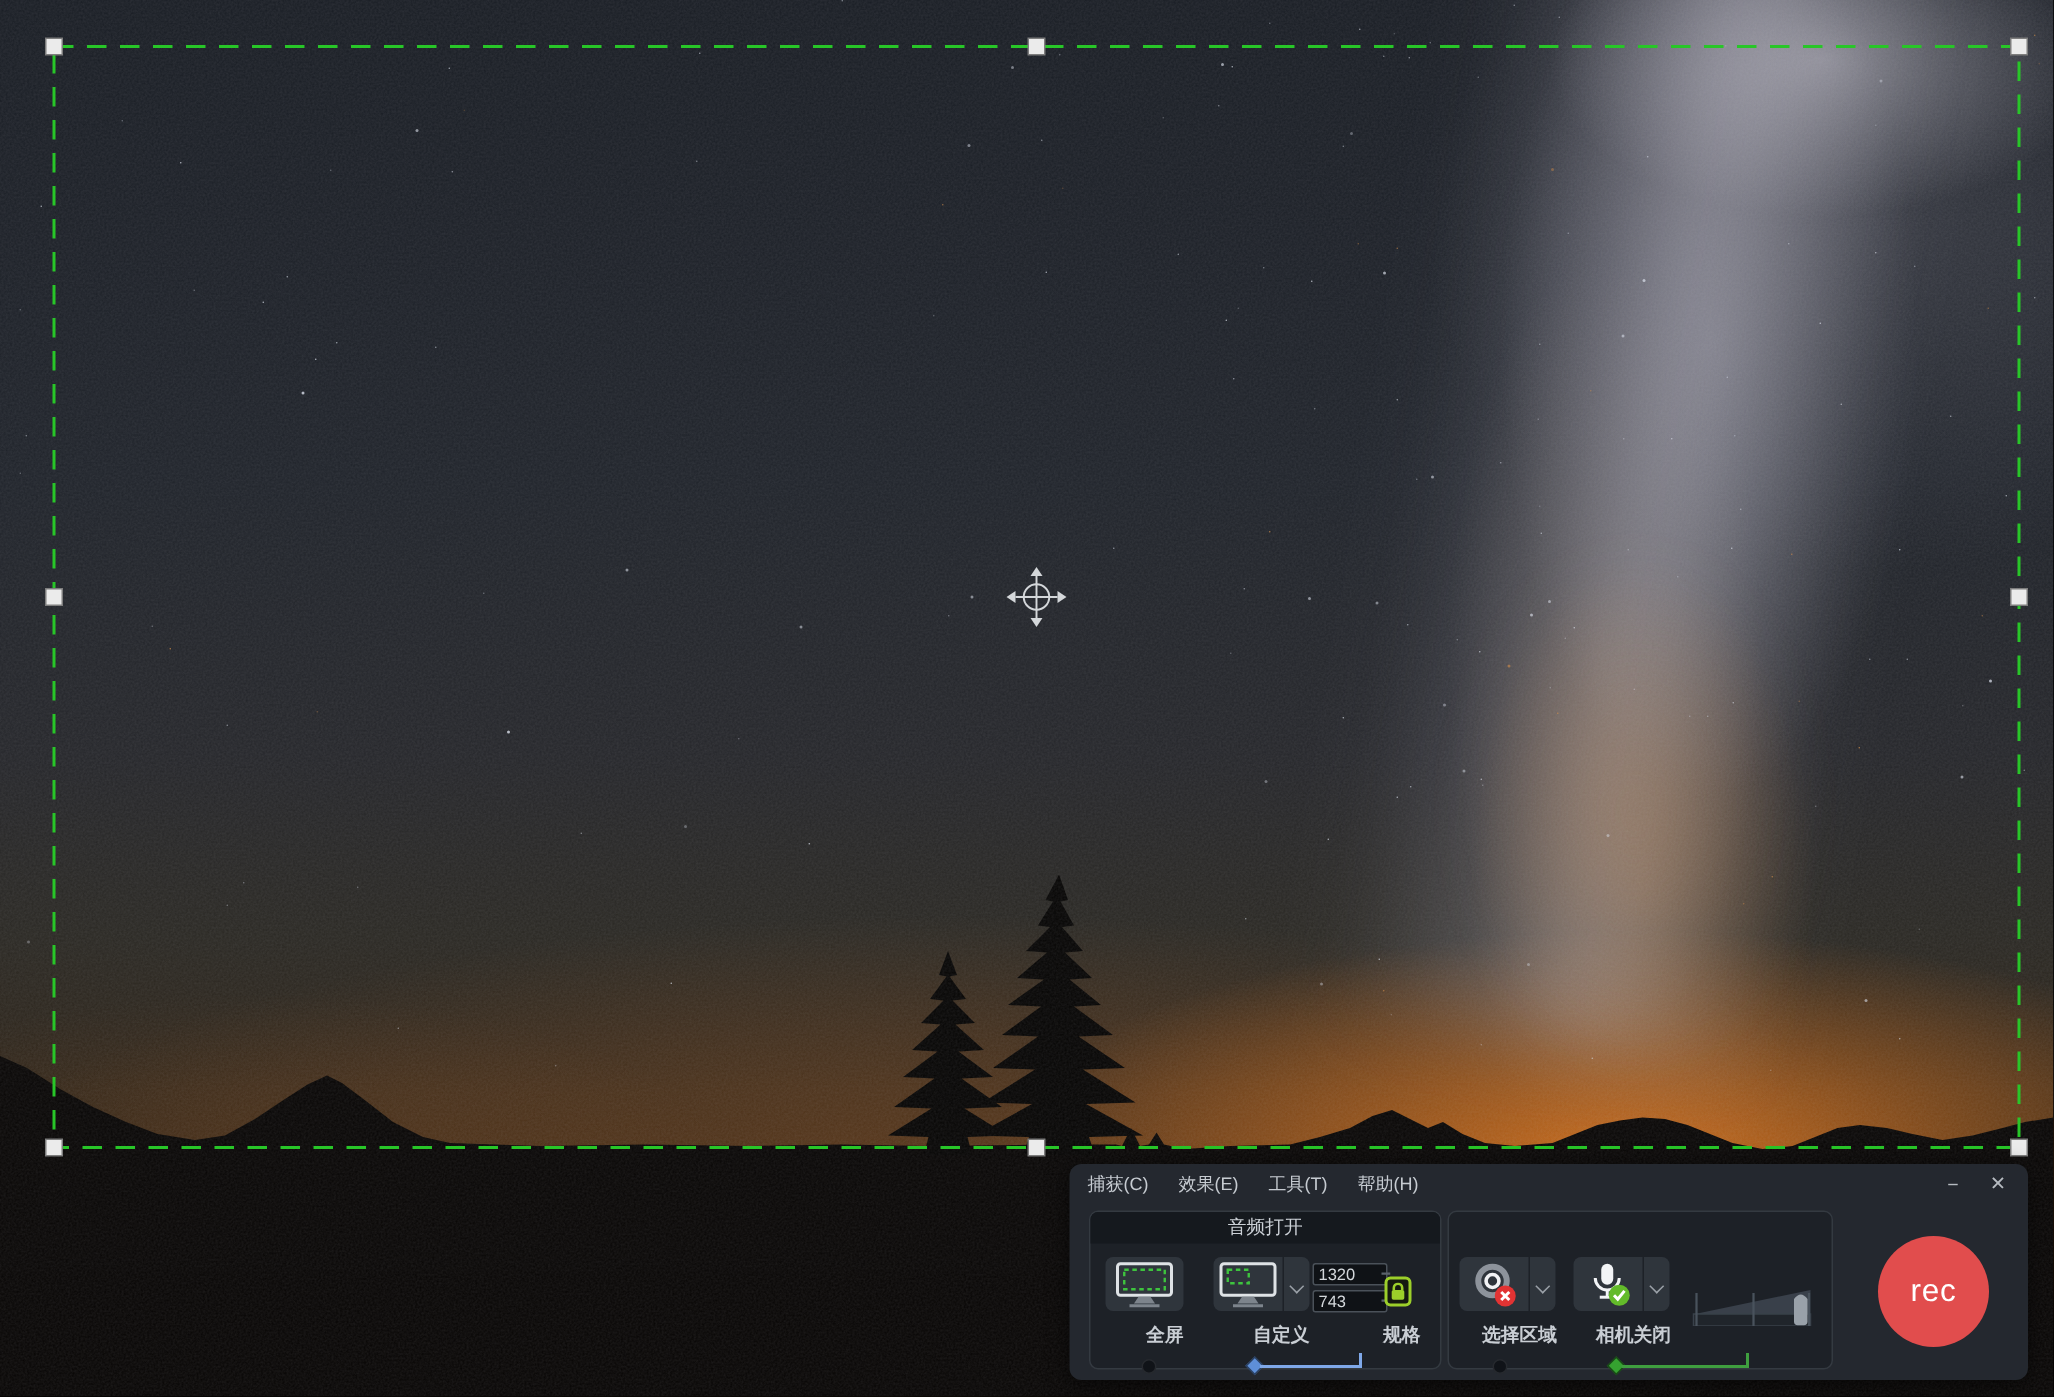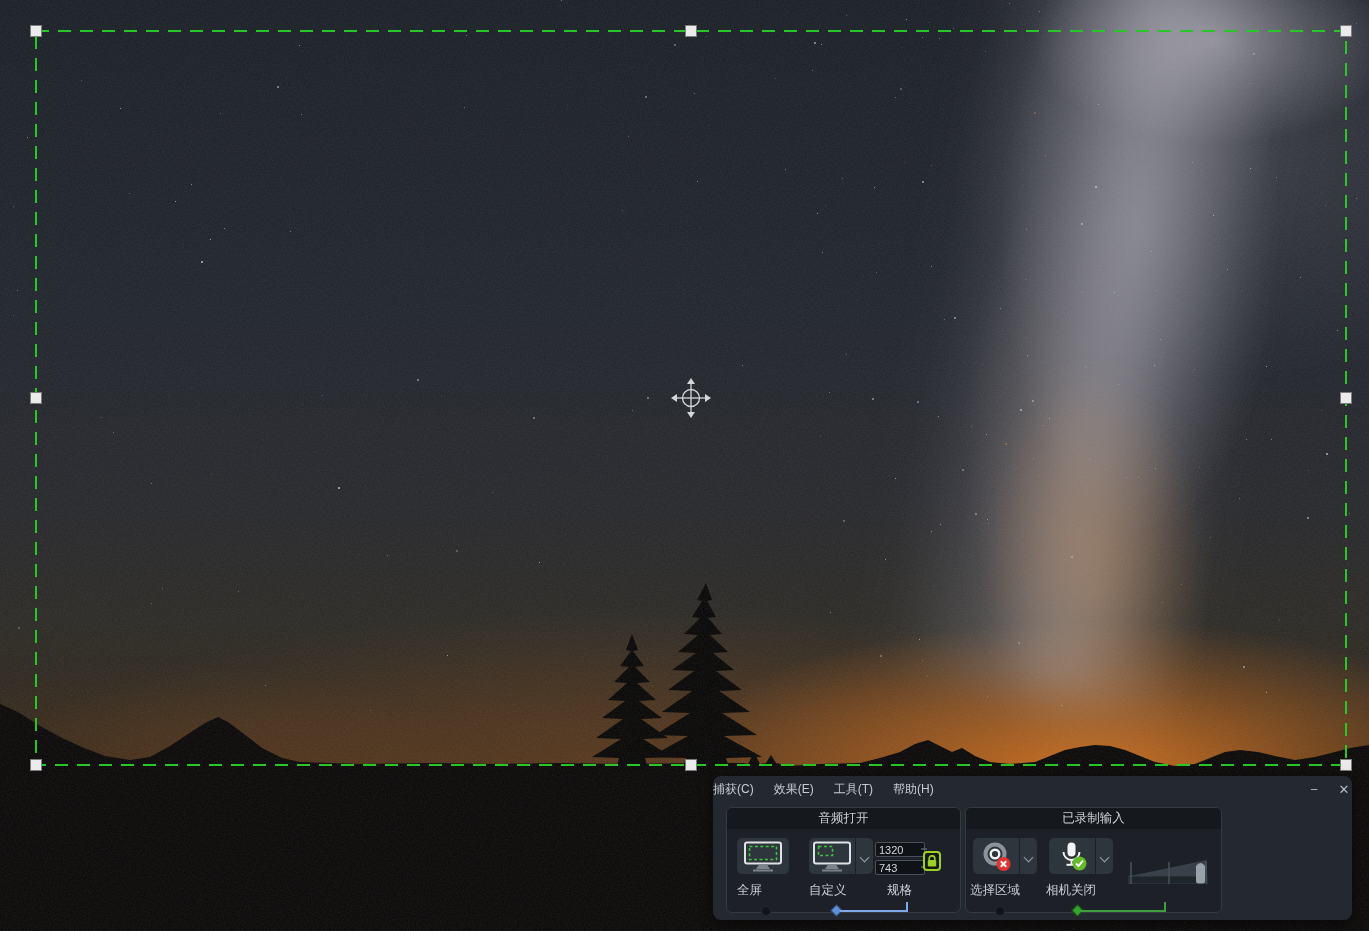--- a/index.html
+++ b/index.html
@@ -26,33 +26,33 @@
   .scene-svg,.grain-svg,.sel-svg{position:absolute;inset:0;}
   .grain-svg{opacity:.55;}
   .star-field{position:absolute;inset:0;pointer-events:none;}
   .star-field i{position:absolute;display:block;border-radius:50%;}
 
   
   .panel{position:absolute;left:713px;top:776px;width:639px;height:144px;
          background:#24282f;border-radius:8px;box-shadow:0 3px 14px rgba(0,0,0,.55);
          color:#c6cbd1;font-size:12px;}
   .titlebar{position:absolute;left:0;top:0;right:0;height:26px;display:flex;align-items:center;
-            padding:0 0;box-sizing:border-box;}
+            padding:0 12px;box-sizing:border-box;}
   .menus{display:flex;gap:20px;}
   .menus span{cursor:default;}
   .win-controls{margin-left:auto;display:flex;gap:14px;align-items:center;color:#b6bbc1;font-size:13px;}
   .win-controls span{width:16px;text-align:center;cursor:default;}
 
   .card{position:absolute;top:31px;height:106px;background:#1d2127;border:1px solid #343a41;
         border-radius:6px;box-sizing:border-box;}
   .card-region{left:13px;width:235px;}
   .card-inputs{left:252px;width:257px;}
   .card-header{height:21px;line-height:21px;text-align:center;background:#15191e;
                border-radius:5px 5px 0 0;color:#ccd1d7;font-size:12.5px;}
-  .tool-label{position:absolute;top:74px;font-size:12.5px;color:#c9ced4;text-align:left;}
+  .tool-label{position:absolute;top:74px;font-size:12.5px;color:#c9ced4;text-align:right;font-weight:bold;}
 
   .icon-btn{position:absolute;top:30px;height:36px;background:#2f353c;border:none;border-radius:5px;
             display:flex;align-items:center;justify-content:center;cursor:pointer;padding:0;}
   .seg-left{border-radius:5px 0 0 5px;}
   .chev-btn{position:absolute;top:30px;width:17px;height:36px;background:#2f353c;border:none;
             border-radius:0 5px 5px 0;cursor:pointer;padding:0;}
   .chev{display:inline-block;width:6px;height:6px;border-right:1.6px solid #9aa0a7;
         border-bottom:1.6px solid #9aa0a7;transform:rotate(45deg);margin-top:-3px;}
 
   .dim-input{position:absolute;left:148px;width:42px;height:13px;background:#0f1216;
@@ -359,21 +359,20 @@
         </svg>
       </button>
       <div class="tool-label" style="left:160px;width:60px;">规格</div>
 
       <span class="ind-dot" style="left:34px;"></span>
       <span class="ind-diamond" style="left:105px;background:#5e8fd8;"></span>
       <span class="ind-line" style="left:113px;width:66px;border-color:#7fa8e8;"></span>
     </section>
 
     <section class="card card-inputs">
-      <div class="card-header">已录制输入</div>
 
       <button class="icon-btn seg-left" style="left:7px;width:46px;">
         <svg width="32" height="32" viewBox="0 0 32 32">
           <circle cx="15" cy="14" r="9.5" fill="none" stroke="#8d939b" stroke-width="4"></circle>
           <circle cx="15" cy="14" r="4.3" fill="none" stroke="#f2f3f5" stroke-width="2.4"></circle>
           <circle cx="23.5" cy="24" r="7" fill="#e23333"></circle>
           <path d="M20.8,21.3 l5.4,5.4 M26.2,21.3 l-5.4,5.4" stroke="#fff" stroke-width="2"></path>
         </svg>
       </button>
       <button class="chev-btn" style="left:54px;">
@@ -403,14 +402,15 @@
         <line x1="41" y1="10" x2="41" y2="32" stroke="#49525c" stroke-width="1.5"></line>
         <line x1="78" y1="10" x2="78" y2="32" stroke="#49525c" stroke-width="1.5"></line>
         <path d="M68,14 q4.5,-6 9,0 l0,15 a2.5,2.5 0 0 1 -2.5,2.5 l-4,0 a2.5,2.5 0 0 1 -2.5,-2.5 z" fill="#99a1a9"></path>
       </svg>
 
       <span class="ind-dot" style="left:29px;"></span>
       <span class="ind-diamond" style="left:107px;background:#35a230;"></span>
       <span class="ind-line" style="left:115px;width:83px;border-color:#3f9f3f;"></span>
     </section>
 
+    <button class="rec-btn">rec</button>
   </div>
 </div>
 
 </body></html>

